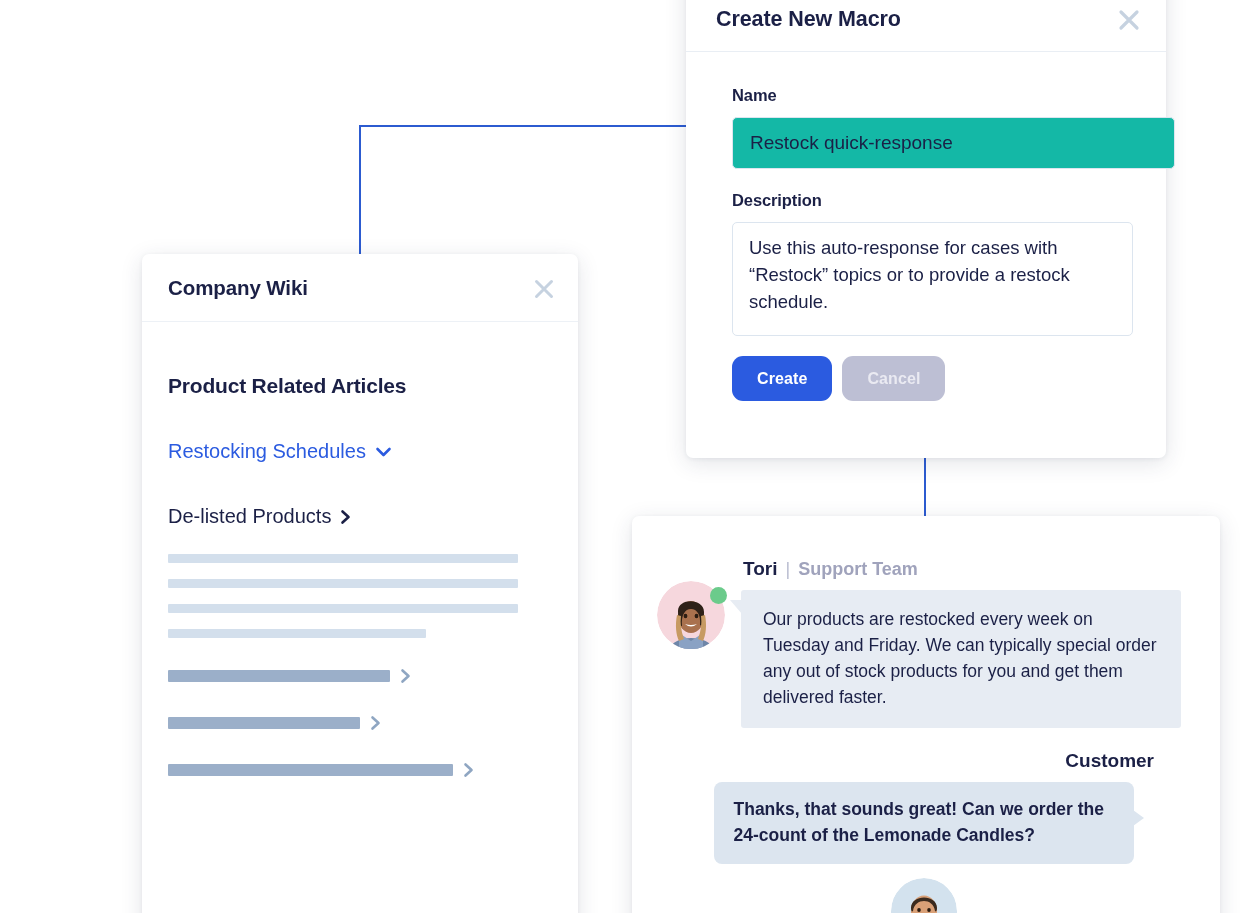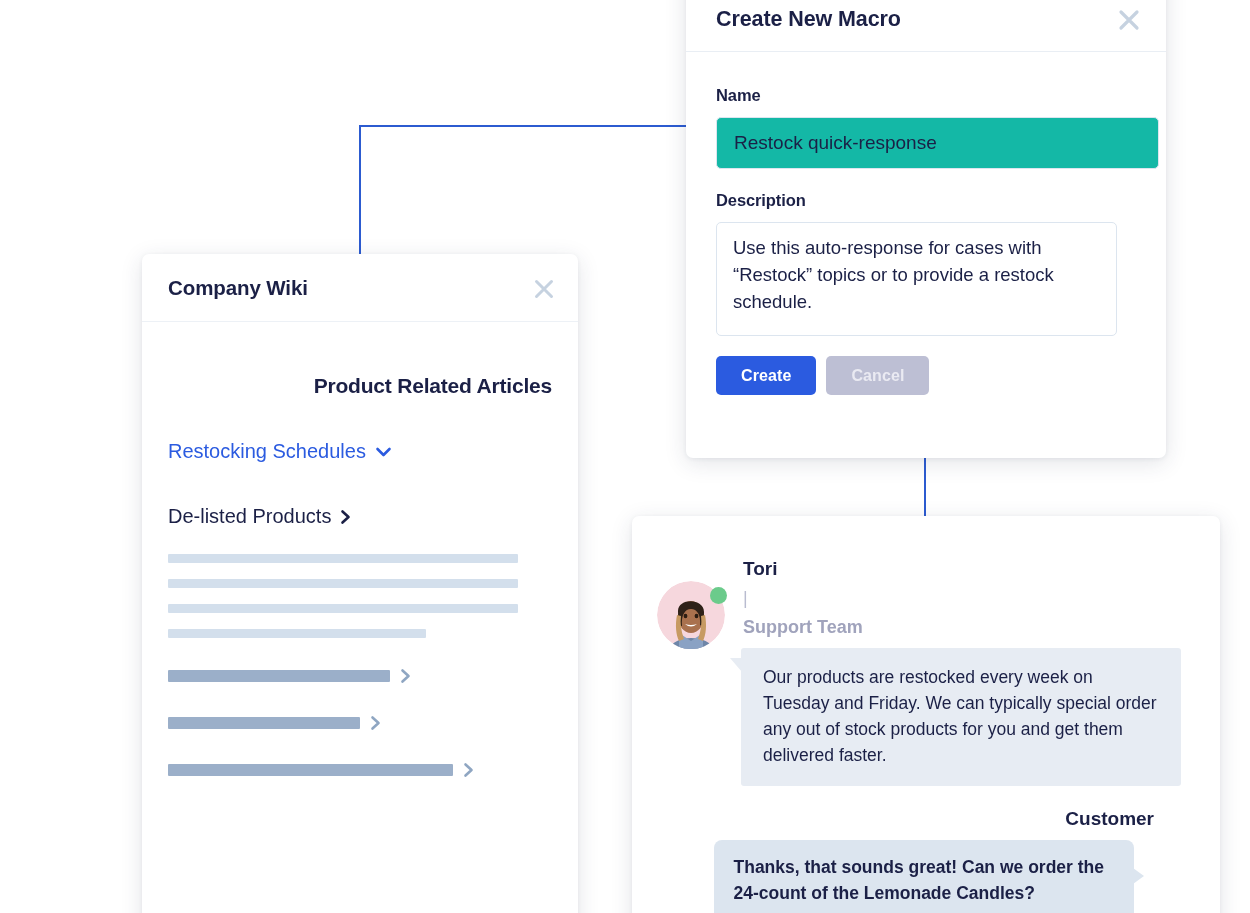--- a/index.html
+++ b/index.html
@@ -62,21 +62,21 @@
     letter-spacing: -0.1px;
   }
   .x-icon {
     position: absolute;
     display: block;
     cursor: pointer;
   }
   .x-icon svg { display: block; }
   .macro-x { right: 22px; bottom: 16px; width: 30px; height: 30px; }
 
-  .macro-body { padding: 34px 30px 0 30px; }
+  .macro-body { padding: 34px 30px 0 30px; margin-left: 16px; }
   .field-label {
     font-size: 16.5px;
     font-weight: bold;
     color: #1B2046;
     margin: 0 0 12px 0;
     letter-spacing: -0.1px;
   }
   .text-input {
     box-sizing: border-box;
     width: 443px;
@@ -105,26 +105,26 @@
     color: #1B2046;
     padding: 11px 16px;
     outline: none;
     resize: none;
     display: block;
     overflow: hidden;
   }
   .btn-row { margin-top: 20px; display: flex; gap: 10px; }
   .btn {
     border: none;
-    border-radius: 5px;
+    border-radius: 11px;
     font-family: "Liberation Sans", sans-serif;
     font-size: 16px;
     font-weight: bold;
     cursor: pointer;
-    height: 39px;
+    height: 45px;
     padding: 0 25px;
     letter-spacing: 0.1px;
   }
   .btn-create { background: #2B5BE0; color: #ffffff; }
   .btn-cancel { background: #BDBFD4; color: #EAEAF2; }
 
   
   .wiki-card {
     left: 142px;
     top: 254px;
@@ -140,21 +140,21 @@
   .wiki-title {
     position: absolute;
     left: 26px;
     top: 22px;
     font-size: 20.5px;
     font-weight: bold;
     color: #1B2046;
     letter-spacing: -0.1px;
   }
   .wiki-x { right: 20px; top: 21px; width: 28px; height: 28px; }
-  .wiki-body { padding: 0 26px; position: relative; text-align: right; }
+  .wiki-body { padding: 0 26px; position: relative; }
   .wiki-h2 {
     font-size: 21px;
     font-weight: bold;
     color: #1B2046;
     margin: 52px 0 0 0;
     letter-spacing: -0.2px;
   }
   .wiki-link {
     display: flex;
     align-items: center;
@@ -211,21 +211,20 @@
     height: 17px;
     border-radius: 50%;
     background: #6BCB8B;
   }
   .agent-col { flex: 1; min-width: 0; }
   .agent-head {
     display: flex;
     align-items: baseline;
     gap: 8px;
     margin: 0 0 10px 2px;
-    flex-direction: column;
   }
   .agent-name { font-size: 19px; font-weight: bold; color: #1B2046; }
   .agent-sep { font-size: 18px; color: #B9BCD0; }
   .agent-role { font-size: 18px; font-weight: bold; color: #A0A3BC; }
 
   .bubble-agent {
     position: relative;
     background: #E7ECF3;
     border-radius: 3px;
     padding: 16px 20px 18px 22px;

